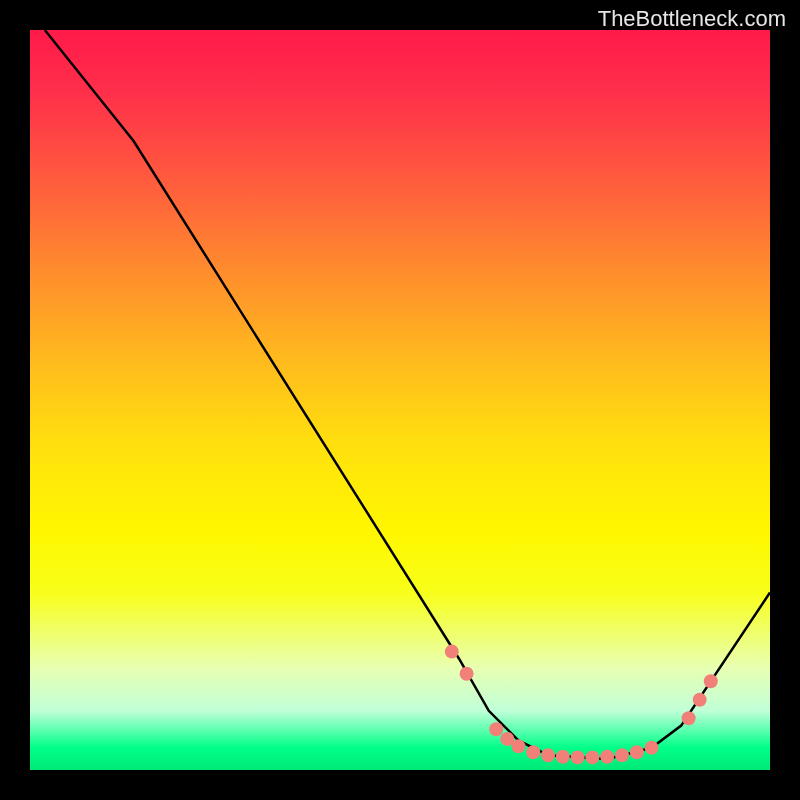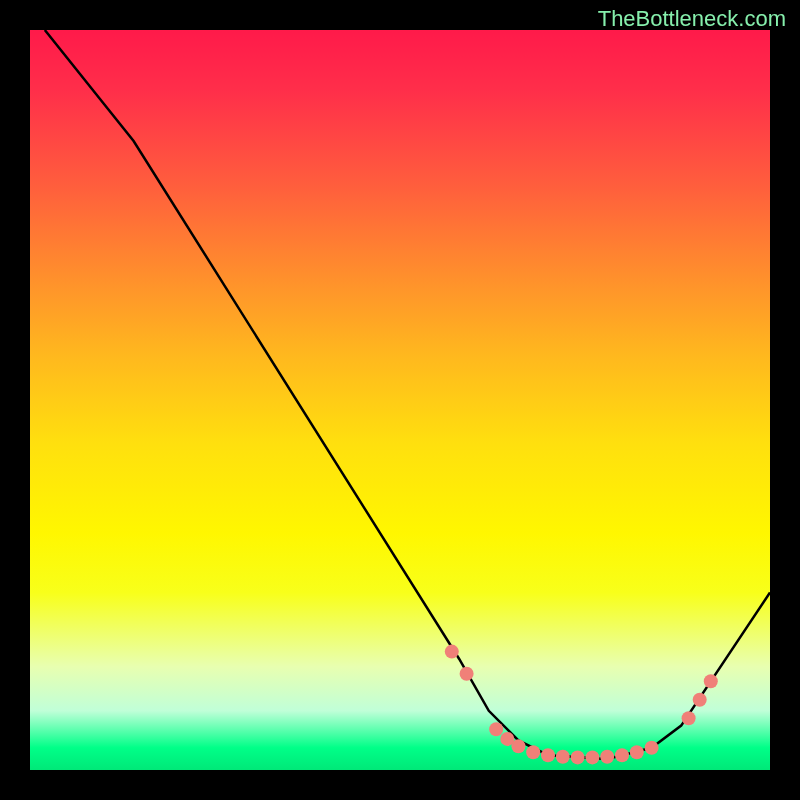--- a/index.html
+++ b/index.html
@@ -7,21 +7,21 @@
     width: 800px;
     height: 800px;
     background: #000;
     position: relative;
     font-family: Arial, sans-serif;
   }
   .watermark {
     position: absolute;
     top: 6px;
     right: 14px;
-    color: #86efac;
+    color: #e5e5e5;
     font-size: 22px;
     font-weight: 500;
     z-index: 10;
   }
   .plot-area {
     position: absolute;
     left: 30px;
     top: 30px;
     width: 740px;
     height: 740px;

